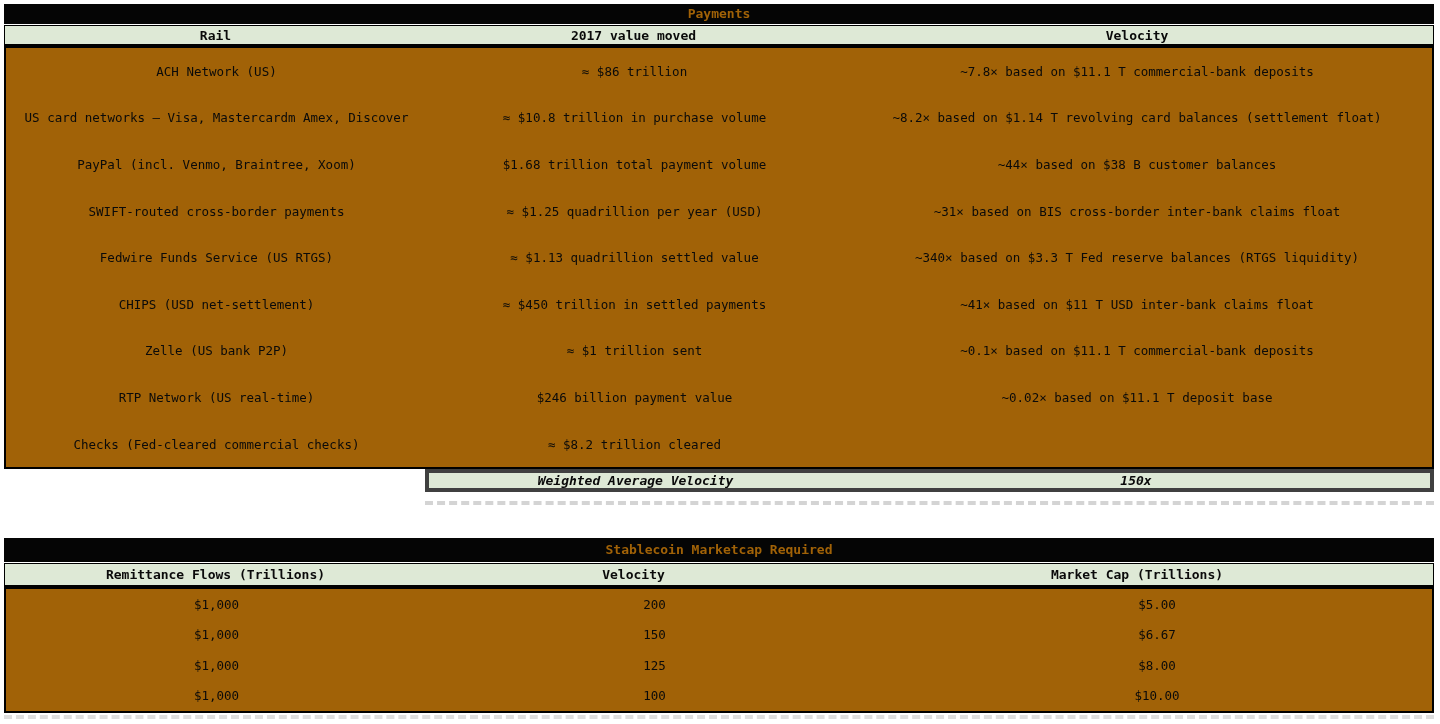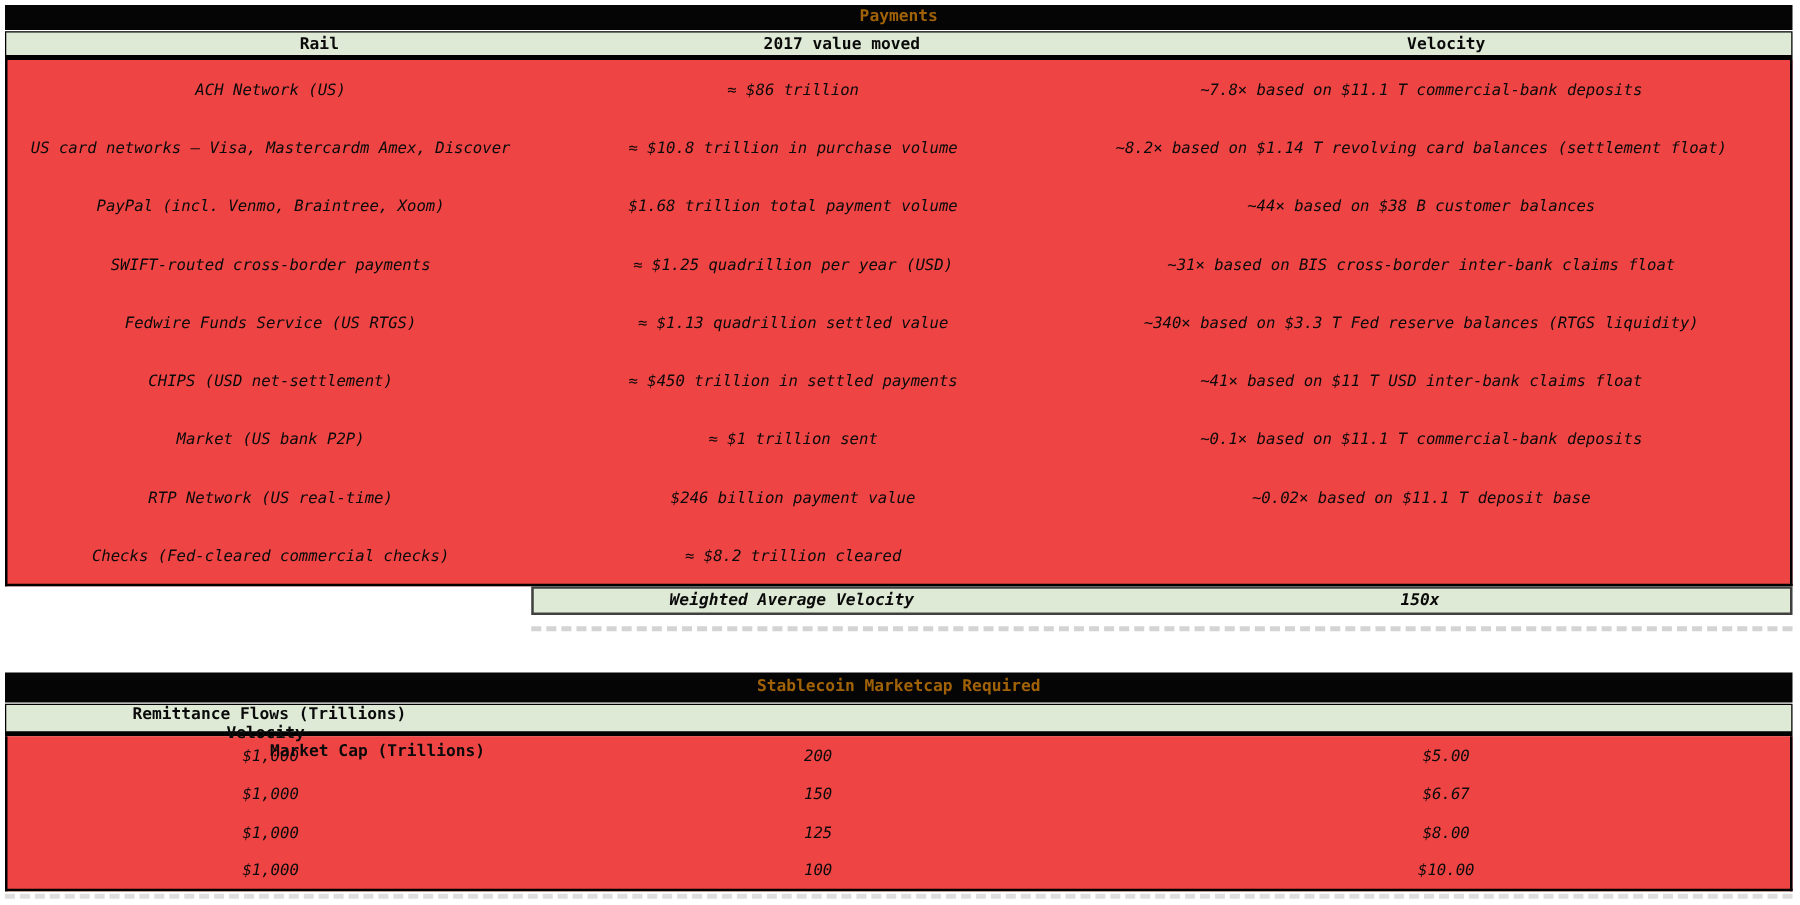--- a/index.html
+++ b/index.html
@@ -23,49 +23,48 @@
   #stablecoin-table-wrap .title-bar { height: 24px; line-height: 24px; }
 
   .header-row {
     margin-top: 1px;
     display: flex;
     background: #dee9d6;
     border: 1px solid #000;
     border-bottom: 4px solid #000;
     font-weight: bold; font-size: 13px;
   }
-  #payments-table-wrap .header-row { height: 23px; padding-left: 40px; }
-  #stablecoin-table-wrap .header-row { height: 26px; flex-direction: column; }
+  #payments-table-wrap .header-row { height: 23px; }
+  #stablecoin-table-wrap .header-row { height: 26px; }
   .hcell { display: flex; align-items: center; justify-content: center; }
 
   .tbody {
     border: 2px solid #000;
     border-top: none;
-    background: #ef4444;
-    font-style: italic;
+    background: #a16207;
   }
   .trow { display: flex; }
   .rows-tall .trow { height: 46.6px; }
   .rows-short .trow { height: 30.5px; gap: 20px; }
   .tcell {
     display: flex; align-items: center; justify-content: center;
     text-align: center;
     font-size: 12.5px;
     white-space: pre;
   }
 
   .c1 { width: 421px; }
   .c2 { width: 415px; }
   .c3 { width: 594px; flex: 1; }
 
   .footer-row {
     margin-left: 421px; width: 1009px; height: 23px;
     display: flex;
     background: #dee9d6;
-    border: 2px solid #404040;
+    border: 4px solid #404040;
     font-weight: bold; font-style: italic; font-size: 13px;
   }
   .fcell { display: flex; align-items: center; justify-content: center; }
   .fcell.c2 { width: 413px; }
   .fcell.c3 { width: 592px; flex: 1; }
 
   .dash-line { height: 0; border-bottom: 4px dashed #d4d4d4; }
   .footer-dash { margin-left: 421px; width: 1009px; margin-top: 9px; }
   .table-dash { width: 1430px; margin-top: 2px; border-bottom-color: #dedede; }
 </style>
@@ -104,21 +103,21 @@
         <div class="tcell c1">Fedwire Funds Service (US RTGS)</div>
         <div class="tcell c2">≈ $1.13 quadrillion settled value</div>
         <div class="tcell c3">~340× based on $3.3 T Fed reserve balances (RTGS liquidity)</div>
       </div>
       <div class="trow">
         <div class="tcell c1">CHIPS (USD net-settlement)</div>
         <div class="tcell c2">≈ $450 trillion in settled payments</div>
         <div class="tcell c3">~41× based on $11 T USD inter-bank claims float</div>
       </div>
       <div class="trow">
-        <div class="tcell c1">Market (US bank P2P)</div>
+        <div class="tcell c1">Zelle (US bank P2P)</div>
         <div class="tcell c2">≈ $1 trillion sent</div>
         <div class="tcell c3">~0.1× based on $11.1 T commercial-bank deposits</div>
       </div>
       <div class="trow">
         <div class="tcell c1">RTP Network (US real-time)</div>
         <div class="tcell c2">$246 billion payment value</div>
         <div class="tcell c3">~0.02× based on $11.1 T deposit base</div>
       </div>
       <div class="trow">
         <div class="tcell c1">Checks (Fed-cleared commercial checks)</div>

